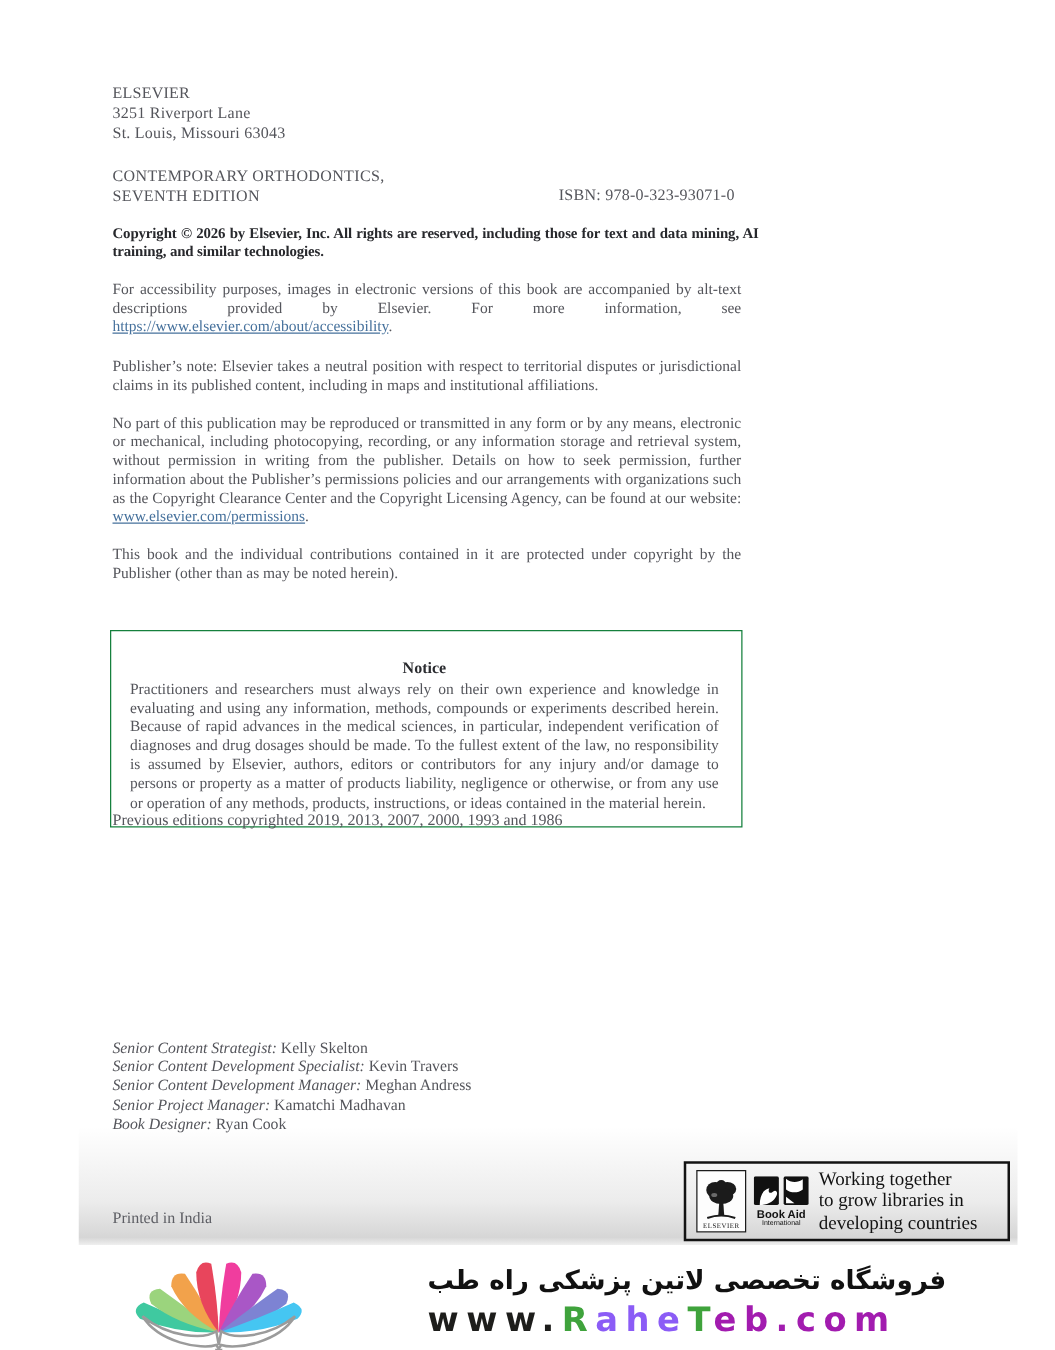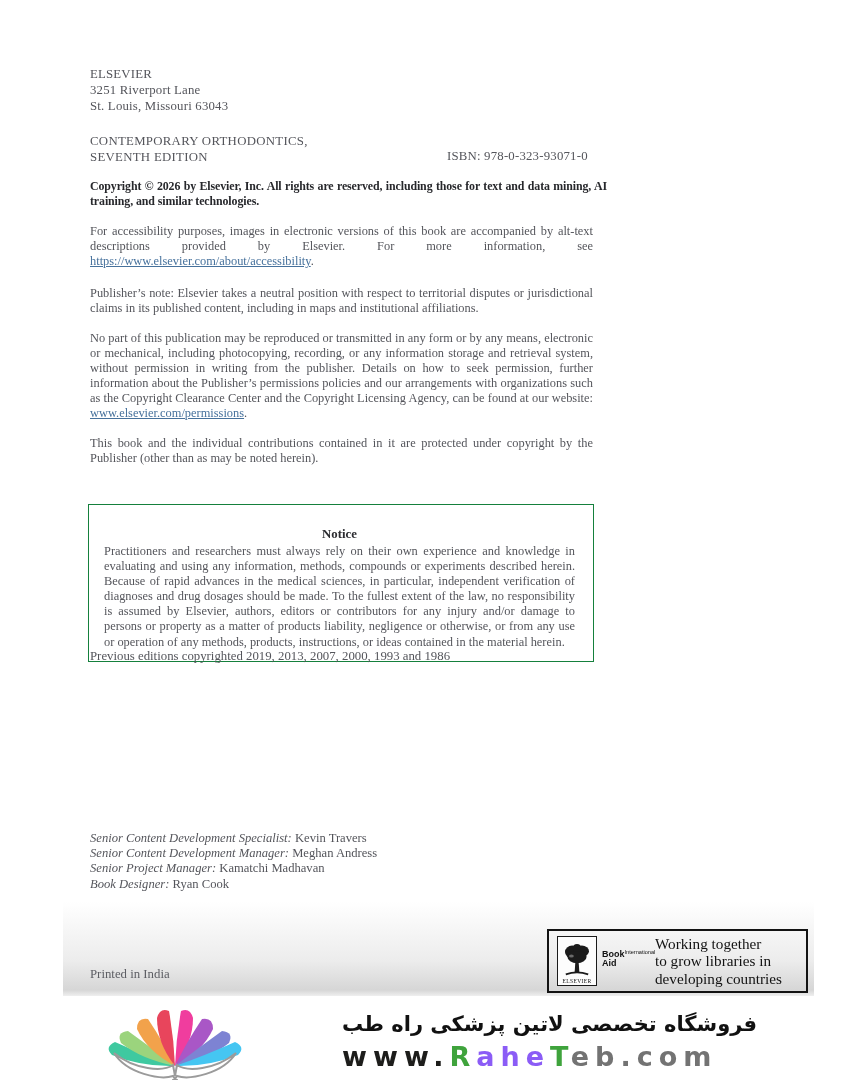--- a/index.html
+++ b/index.html
@@ -45,21 +45,21 @@
   
   .bookaid {
     position:absolute; left:517px; top:929px; width:261px; height:64px;
     border:2.5px solid #131313; display:flex; align-items:center; padding:3px 4px 3px 8px;
   }
   .els-mini {
     width:40px; height:50px; border:1.5px solid #1b1b1b; background:#fdfdfd;
     display:flex; flex-direction:column; align-items:center; justify-content:flex-end; padding:1px;
   }
   .els-mini .els-label { font-family:"Liberation Serif",serif; font-size:5.5px; letter-spacing:.4px; color:#111; line-height:6px; }
-  .ba-logo { width:46px; margin-left:5px; display:flex; flex-direction:row; align-items:flex-start; }
+  .ba-logo { width:46px; margin-left:5px; display:flex; flex-direction:column; align-items:center; }
   .ba-logo .ba-name { font-family:"Liberation Sans",sans-serif; font-weight:bold; font-size:9px; color:#111; line-height:9px; margin-top:1px; }
   .ba-logo .ba-sub { font-family:"Liberation Sans",sans-serif; font-size:5.6px; color:#111; line-height:6px; }
   .ba-slogan { margin-left:7px; font-family:"Liberation Serif",serif; font-size:15.2px; line-height:17.6px; color:#121212; white-space:nowrap; }
 
   
   .footer-logo { position:absolute; left:70px; top:1003px; }
   .footer-txt { position:absolute; right:57px; top:1010px; text-align:left; font-family:"DejaVu Sans",sans-serif;margin-left:24px; }
   .persian { direction:rtl; font-size:21px; font-weight:bold; color:#111; line-height:28px; }
   .siteurl { margin-top:3px; font-size:27px; font-weight:bold; letter-spacing:6px; color:#1d1d1b; white-space:nowrap; }
 </style>
@@ -92,20 +92,21 @@
   <p class="blk para para-protect">This book and the individual contributions contained in it are protected under copyright by the Publisher (other than as may be noted herein).</p>
 
   <div class="noticebox">
     <div class="ntitle">Notice</div>
     <div class="nbody">Practitioners and researchers must always rely on their own experience and knowledge in evaluating and using any information, methods, compounds or experiments described herein. Because of rapid advances in the medical sciences, in particular, independent verification of diagnoses and drug dosages should be made. To the fullest extent of the law, no responsibility is assumed by Elsevier, authors, editors or contributors for any injury and/or damage to persons or property as a matter of products liability, negligence or otherwise, or from any use or operation of any methods, products, instructions, or ideas contained in the material herein.</div>
   </div>
 
   <p class="blk prev-ed">Previous editions copyrighted 2019, 2013, 2007, 2000, 1993 and 1986</p>
 
   <div class="credits">
+    <div><span class="role">Senior Content Strategist:</span><span> Kelly Skelton</span></div>
     <div><span class="role">Senior Content Development Specialist:</span><span> Kevin Travers</span></div>
     <div><span class="role">Senior Content Development Manager:</span><span> Meghan Andress</span></div>
     <div><span class="role">Senior Project Manager:</span><span> Kamatchi Madhavan</span></div>
     <div><span class="role">Book Designer:</span><span> Ryan Cook</span></div>
   </div>
 
   <p class="blk printed">Printed in India</p>
 
   <div class="bookaid">
     <div class="els-mini">
@@ -150,15 +151,15 @@
       <path d="M75,63 Q103,48 113,26 Q113,14 102,16 Q86,40 75,63 Z" fill="#a957c6"></path>
       <path d="M75,63 Q109,56 129,40 Q134,29 122,28 Q98,45 75,63 Z" fill="#7d83d3"></path>
       <path d="M75,63 Q108,64 138,52 Q146,44 135,39 Q104,53 75,63 Z" fill="#45c6f2"></path>
 
       <path d="M14,50 C35,67 63,69 73,62 L75,73 L77,62 C87,69 115,67 136,50 C123,71 89,77 77,73 L75,76 L73,73 C61,77 27,71 14,50 Z" fill="#ffffff" stroke="#9b9b9b" stroke-width="2"></path>
       <path d="M72,76 L78,76 L77,80 L73,80 Z" fill="#9b9b9b"></path>
     </svg>
   </div>
   <div class="footer-txt">
     <div class="persian" dir="rtl">فروشگاه تخصصی لاتین پزشکی  راه طب</div>
-    <div class="siteurl"><span style="color: rgb(29, 29, 27);">www.</span><span style="color: rgb(63, 163, 60);">R</span><span style="color: #8b5cf6;">ahe</span><span style="color: rgb(63, 163, 60);">T</span><span style="color: #737373;">eb.com</span></div>
+    <div class="siteurl"><span style="color: rgb(29, 29, 27);">www.</span><span style="color: rgb(63, 163, 60);">R</span><span style="color: #8b5cf6;">ahe</span><span style="color: rgb(63, 163, 60);">T</span><span style="color: #a21caf;">eb.com</span></div>
   </div>
 </div>
 
 </body></html>

